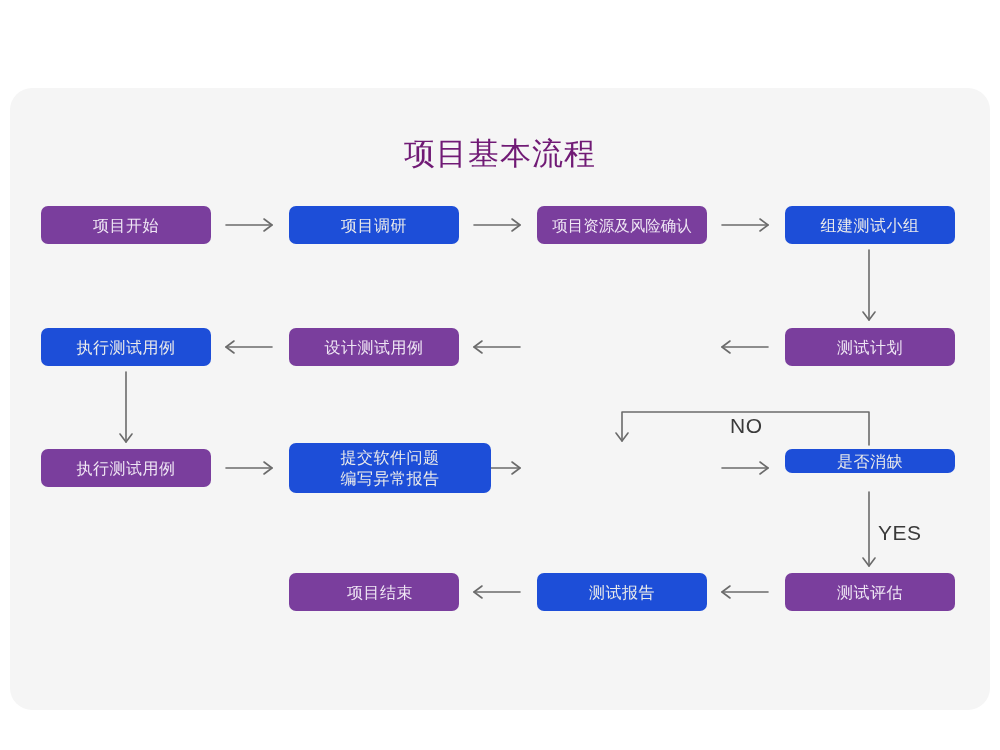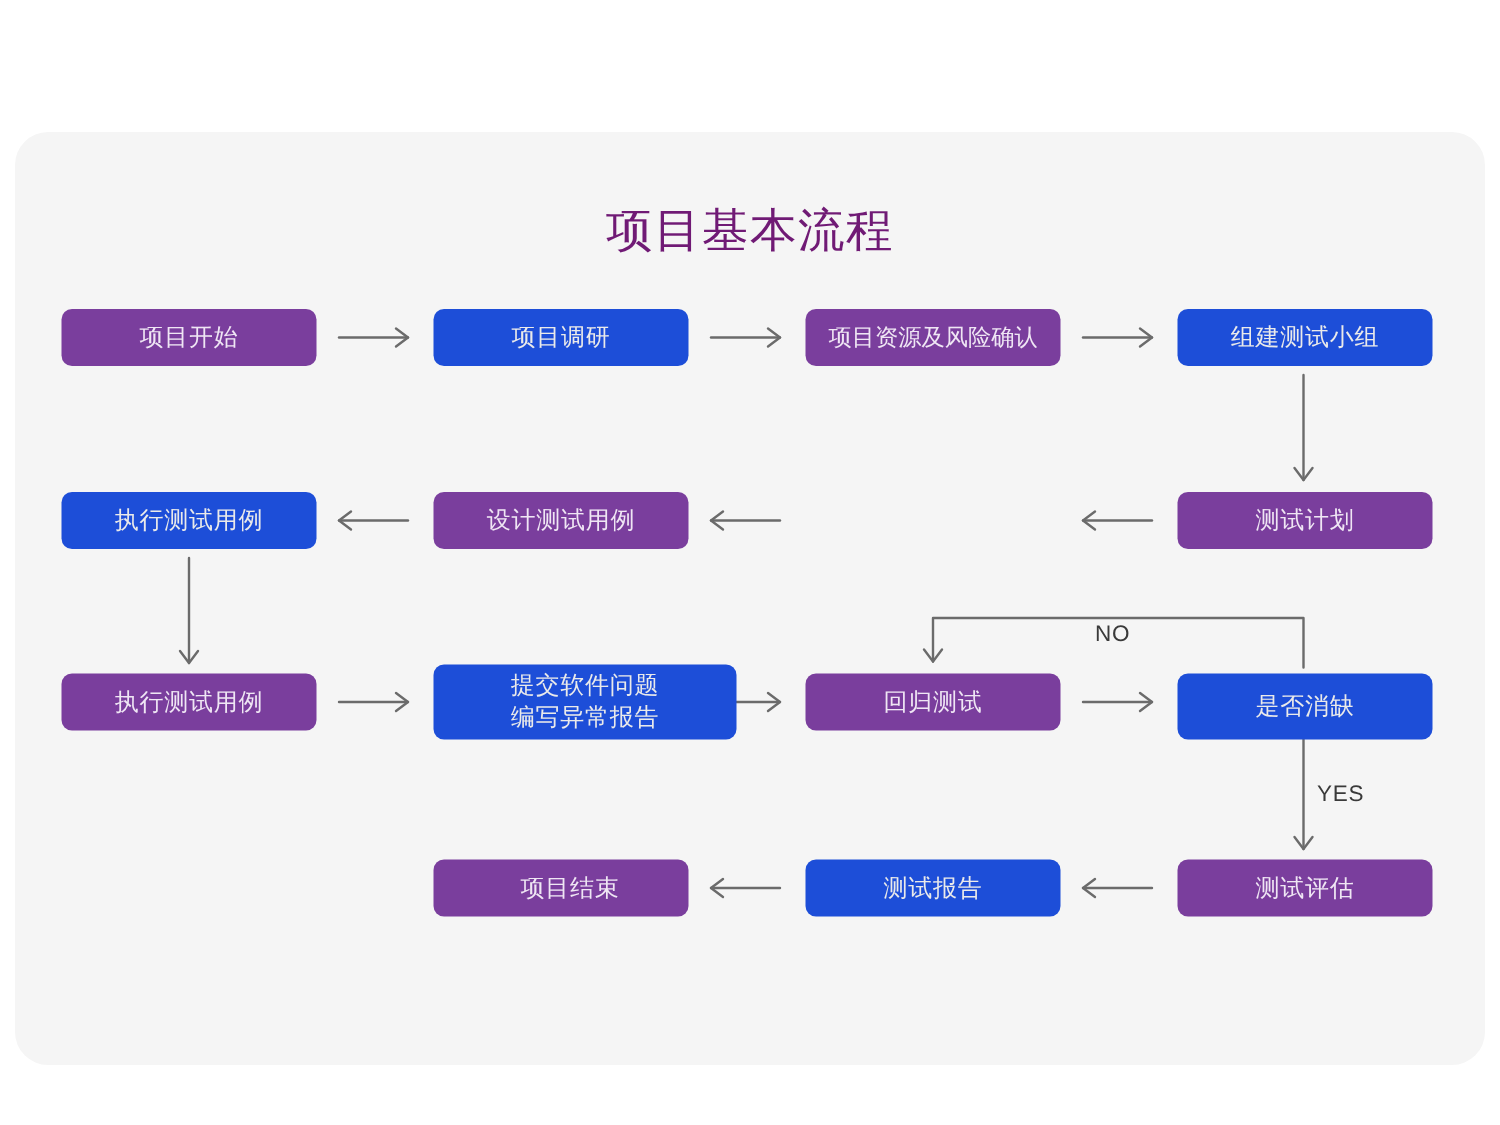--- a/index.html
+++ b/index.html
@@ -71,21 +71,21 @@
   }
   .node .nlabel {
     white-space: pre-line;
   }
   .node.tight {
     font-size: 15.5px;
     letter-spacing: 0px;
   }
   .edge-label {
     position: absolute;
-    font-size: 15px;
+    font-size: 21px;
     color: #3a3a3a;
     letter-spacing: 0.5px;
     white-space: nowrap;
   }
 </style>
 </head>
 <body>
 
 <div id="stage">
 
@@ -189,24 +189,21 @@
     <span class="nlabel">测试计划</span>
   </div>
 
   <div class="node purple" style="left:41px; top:449px; width:170px; height:38px;">
     <span class="nlabel">执行测试用例</span>
   </div>
   <div class="node gray" style="left:289px; top:443px; width:202px; height:50px;">
     <span class="nlabel">提交软件问题
 编写异常报告</span>
   </div>
-  <div class="node purple" style="left:537px; top:449px; width:170px; height:38px;">
-    <span class="nlabel">回归测试</span>
-  </div>
-  <div class="node gray" style="left:785px; top:449px; width:170px; height:44px;">
+  <div class="node gray" style="left:785px; top:449px; width:170px; height:24px;">
     <span class="nlabel">是否消缺</span>
   </div>
 
   <div class="node purple" style="left:289px; top:573px; width:170px; height:38px;padding-left:16px;">
     <span class="nlabel">项目结束</span>
   </div>
   <div class="node gray" style="left:537px; top:573px; width:170px; height:38px;">
     <span class="nlabel">测试报告</span>
   </div>
   <div class="node purple" style="left:785px; top:573px; width:170px; height:38px;">

